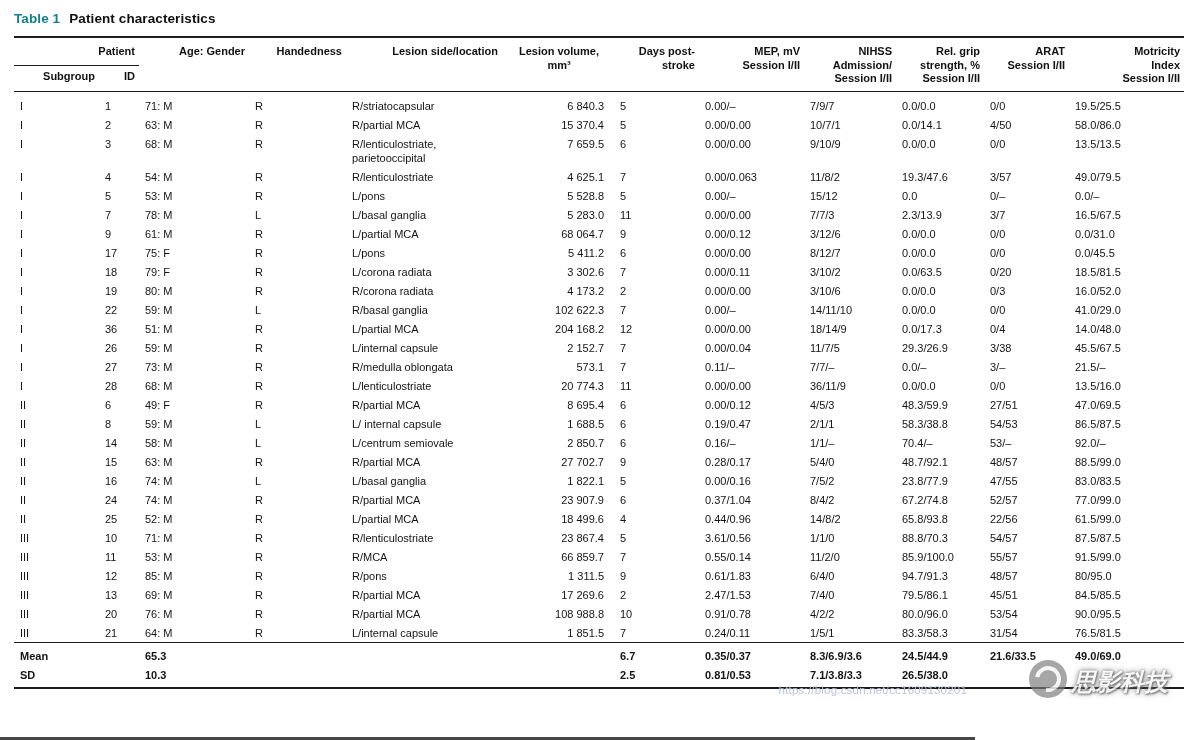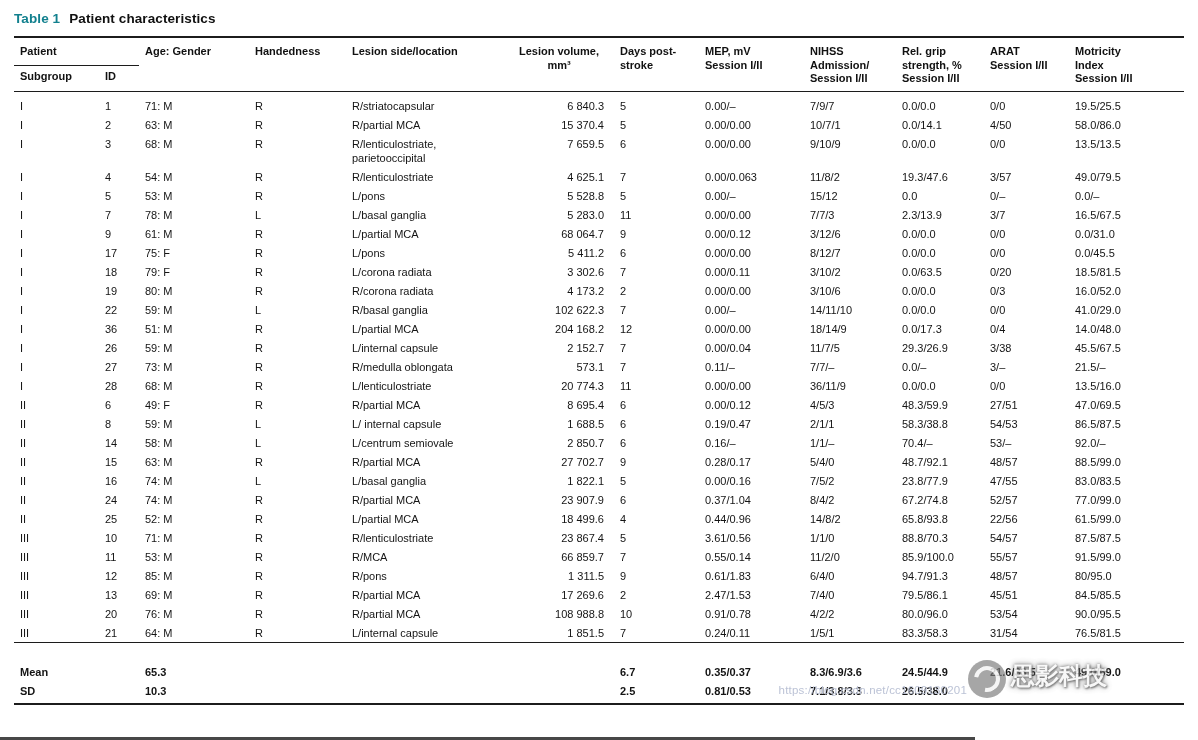--- a/index.html
+++ b/index.html
@@ -19,48 +19,48 @@
     border-collapse:collapse; table-layout:fixed;
     width:1170px; margin:10px 0 0 14px;
     border-top:2px solid #1c1c1c;
     border-bottom:2px solid #1c1c1c;
   }
   col.w1{width:85px} col.w2{width:40px} col.w3{width:110px} col.w4{width:97px}
   col.w5{width:156px} col.w6{width:112px} col.w7{width:85px} col.w8{width:105px}
   col.w9{width:92px} col.w10{width:88px} col.w11{width:85px} col.w12{width:115px}
 
   thead th {
-    text-align:left; vertical-align:top;
+    text-align:right; vertical-align:top;
     font-size:11px; font-weight:bold; line-height:13.5px;
     padding:7px 4px 5px 6px;
     white-space:pre-line;
     border-bottom:1px solid #1c1c1c;
   }
   thead tr.subhead th { padding-top:4px; }
 
   td {
     font-size:11px; line-height:14px; vertical-align:top;
     padding:3px 4px 2px 6px;
     color:#141414;
   }
   tbody tr:first-child td { padding-top:7px; }
   td.c6 { text-align:right; padding-right:10px; }
   th.h6 { text-align:center; }
   tr.summary td { font-weight:bold; }
-  tr.first-summary td { border-top:1px solid #1c1c1c; padding-top:22px; }
+  tr.first-summary td { border-top:1px solid #1c1c1c; padding-top:6px; }
   tr.summary:last-child td { padding-bottom:5px; }
 
   .footnote {
     margin:7px 0 0 14px; font-size:10.5px; color:#161616; letter-spacing:.1px;
   }
 
   .wm-badge {
-    position:absolute; left:968px; top:660px;
-    display:flex; align-items:flex-start; gap:5px;
-    opacity:.88; pointer-events:none;
+    position:absolute; left:1029px; top:660px;
+    display:flex; align-items:flex-end; gap:5px;
+    opacity:.88; pointer-events:none;font-style:italic;
   }
   .wm-circle {
     width:38px; height:38px; border-radius:50%;
     background:rgba(125,125,125,.78); position:relative; flex:0 0 auto;
   }
   .wm-circle::before {
     content:""; position:absolute; inset:6px; border-radius:50%;
     border:4px solid rgba(255,255,255,.88); border-left-color:transparent;
     transform:rotate(-35deg);
   }

